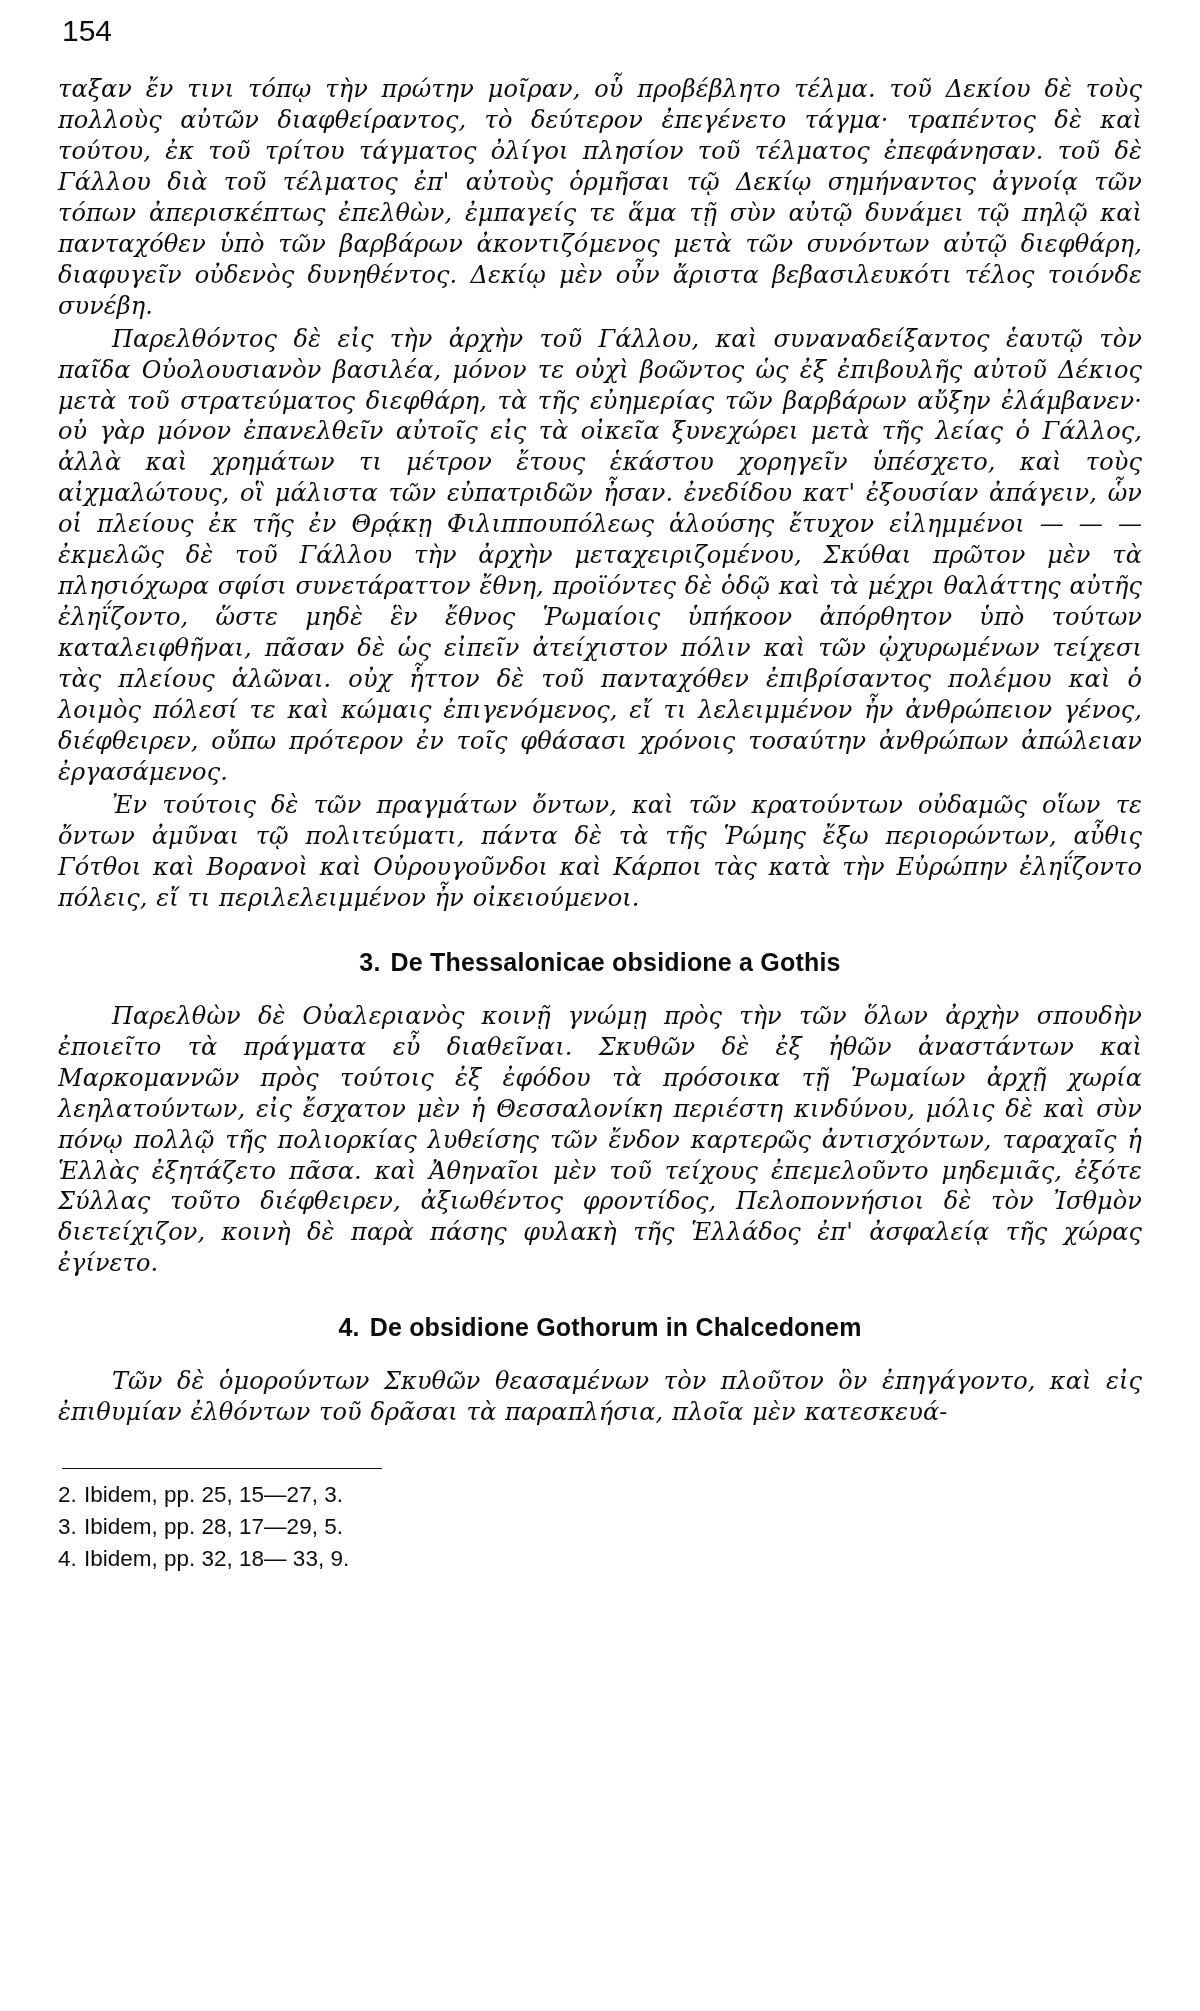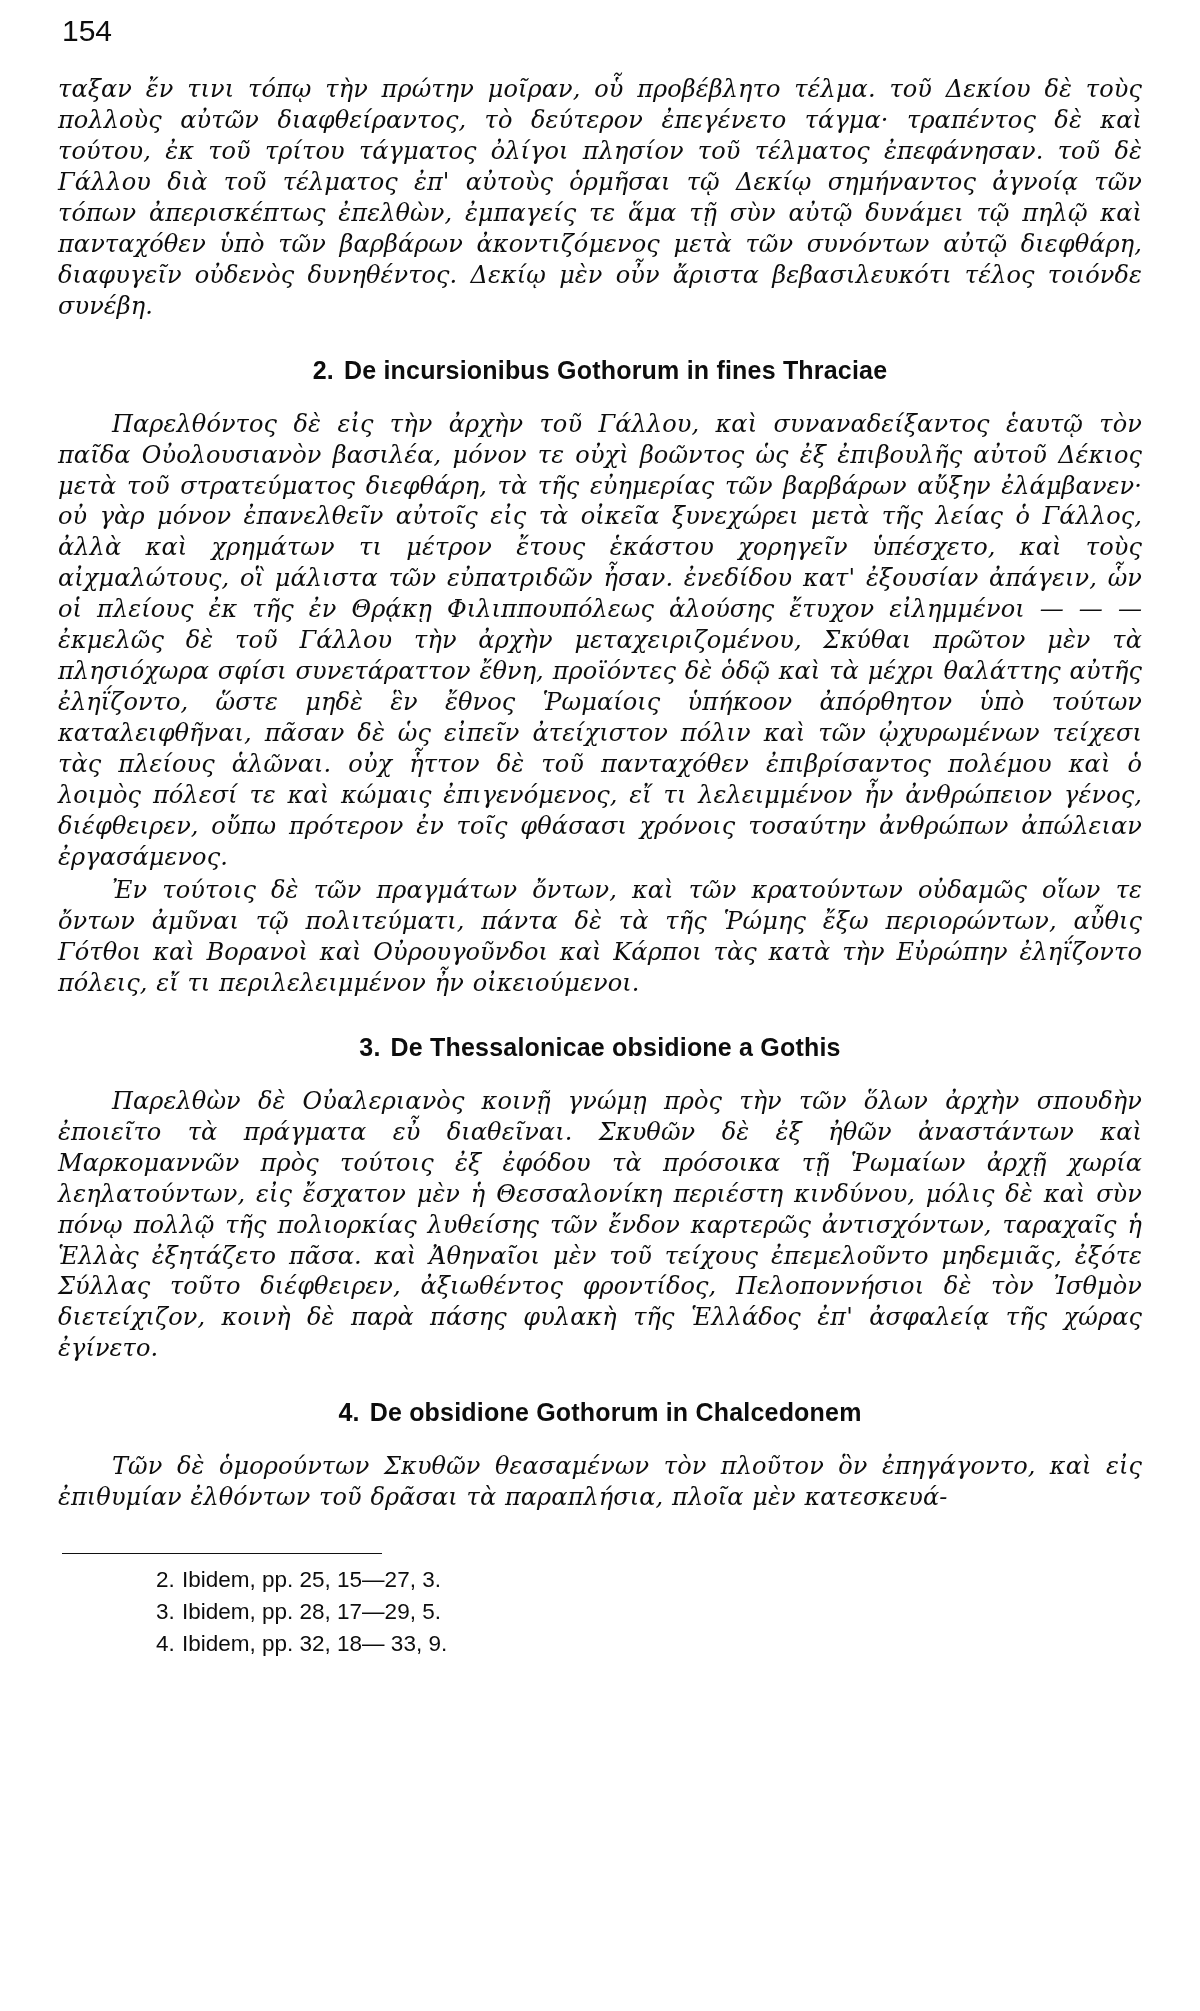--- a/index.html
+++ b/index.html
@@ -61,42 +61,38 @@
   .footnote-rule {
     border: 0;
     border-top: 1.6px solid #111;
     width: 320px;
     margin: 40px 0 10px 4px;
   }
   .footnotes {
     font-family: "Liberation Sans", sans-serif;
     font-size: 22.5px;
     line-height: 1.42;
-    margin-left: 98px;
   }
   .footnote-line {
     white-space: pre;
   }
   .fn-num {
     display: inline-block;
     width: 26px;
   }
 </style>
 </head>
 <body>
 
 <div class="page">
 
   <div class="page-number">154</div>
 
   <p class="greek block-para">ταξαν ἔν τινι τόπῳ τὴν πρώτην μοῖραν, οὗ προβέβλητο τέλμα. τοῦ Δεκίου δὲ τοὺς πολλοὺς αὐτῶν διαφθείραντος, τὸ δεύτερον ἐπεγένετο τάγμα· τραπέντος δὲ καὶ τούτου, ἐκ τοῦ τρίτου τάγματος ὀλίγοι πλησίον τοῦ τέλματος ἐπεφάνησαν. τοῦ δὲ Γάλλου διὰ τοῦ τέλματος ἐπ' αὐτοὺς ὁρμῆσαι τῷ Δεκίῳ σημήναντος ἀγνοίᾳ τῶν τόπων ἀπερισκέπτως ἐπελθὼν, ἐμπαγείς τε ἅμα τῇ σὺν αὐτῷ δυνάμει τῷ πηλῷ καὶ πανταχόθεν ὑπὸ τῶν βαρβάρων ἀκοντιζόμενος μετὰ τῶν συνόντων αὐτῷ διεφθάρη, διαφυγεῖν οὐδενὸς δυνηθέντος. Δεκίῳ μὲν οὖν ἄριστα βεβασιλευκότι τέλος τοιόνδε συνέβη.</p>
 
-  <h2 class="section-heading">
-    <span class="num">2.</span><span>De incursionibus Gothorum in fines Thraciae</span>
-  </h2>
 
   <p class="greek indent block-para">Παρελθόντος δὲ εἰς τὴν ἀρχὴν τοῦ Γάλλου, καὶ συναναδείξαντος ἑαυτῷ τὸν παῖδα Οὐολουσιανὸν βασιλέα, μόνον τε οὐχὶ βοῶντος ὡς ἐξ ἐπιβουλῆς αὐτοῦ Δέκιος μετὰ τοῦ στρατεύματος διεφθάρη, τὰ τῆς εὐημερίας τῶν βαρβάρων αὔξην ἐλάμβανεν· οὐ γὰρ μόνον ἐπανελθεῖν αὐτοῖς εἰς τὰ οἰκεῖα ξυνεχώρει μετὰ τῆς λείας ὁ Γάλλος, ἀλλὰ καὶ χρημάτων τι μέτρον ἔτους ἑκάστου χορηγεῖν ὑπέσχετο, καὶ τοὺς αἰχμαλώτους, οἳ μάλιστα τῶν εὐπατριδῶν ἦσαν. ἐνεδίδου κατ' ἐξουσίαν ἀπάγειν, ὧν οἱ πλείους ἐκ τῆς ἐν Θρᾴκῃ Φιλιππουπόλεως ἁλούσης ἔτυχον εἰλημμένοι — — — ἐκμελῶς δὲ τοῦ Γάλλου τὴν ἀρχὴν μεταχειριζομένου, Σκύθαι πρῶτον μὲν τὰ πλησιόχωρα σφίσι συνετάραττον ἔθνη, προϊόντες δὲ ὁδῷ καὶ τὰ μέχρι θαλάττης αὐτῆς ἐληΐζοντο, ὥστε μηδὲ ἓν ἔθνος Ῥωμαίοις ὑπήκοον ἀπόρθητον ὑπὸ τούτων καταλειφθῆναι, πᾶσαν δὲ ὡς εἰπεῖν ἀτείχιστον πόλιν καὶ τῶν ᾠχυρωμένων τείχεσι τὰς πλείους ἁλῶναι. οὐχ ἧττον δὲ τοῦ πανταχόθεν ἐπιβρίσαντος πολέμου καὶ ὁ λοιμὸς πόλεσί τε καὶ κώμαις ἐπιγενόμενος, εἴ τι λελειμμένον ἦν ἀνθρώπειον γένος, διέφθειρεν, οὔπω πρότερον ἐν τοῖς φθάσασι χρόνοις τοσαύτην ἀνθρώπων ἀπώλειαν ἐργασάμενος.</p>
   <p class="greek indent block-para">Ἐν τούτοις δὲ τῶν πραγμάτων ὄντων, καὶ τῶν κρατούντων οὐδαμῶς οἵων τε ὄντων ἀμῦναι τῷ πολιτεύματι, πάντα δὲ τὰ τῆς Ῥώμης ἔξω περιορώντων, αὖθις Γότθοι καὶ Βορανοὶ καὶ Οὐρουγοῦνδοι καὶ Κάρποι τὰς κατὰ τὴν Εὐρώπην ἐληΐζοντο πόλεις, εἴ τι περιλελειμμένον ἦν οἰκειούμενοι.</p>
 
   <h2 class="section-heading">
     <span class="num">3.</span><span>De Thessalonicae obsidione a Gothis</span>
   </h2>
 
   <p class="greek indent block-para">Παρελθὼν δὲ Οὐαλεριανὸς κοινῇ γνώμῃ πρὸς τὴν τῶν ὅλων ἀρχὴν σπουδὴν ἐποιεῖτο τὰ πράγματα εὖ διαθεῖναι. Σκυθῶν δὲ ἐξ ἠθῶν ἀναστάντων καὶ Μαρκομαννῶν πρὸς τούτοις ἐξ ἐφόδου τὰ πρόσοικα τῇ Ῥωμαίων ἀρχῇ χωρία λεηλατούντων, εἰς ἔσχατον μὲν ἡ Θεσσαλονίκη περιέστη κινδύνου, μόλις δὲ καὶ σὺν πόνῳ πολλῷ τῆς πολιορκίας λυθείσης τῶν ἔνδον καρτερῶς ἀντισχόντων, ταραχαῖς ἡ Ἑλλὰς ἐξητάζετο πᾶσα. καὶ Ἀθηναῖοι μὲν τοῦ τείχους ἐπεμελοῦντο μηδεμιᾶς, ἐξότε Σύλλας τοῦτο διέφθειρεν, ἀξιωθέντος φροντίδος, Πελοποννήσιοι δὲ τὸν Ἰσθμὸν διετείχιζον, κοινὴ δὲ παρὰ πάσης φυλακὴ τῆς Ἑλλάδος ἐπ' ἀσφαλείᾳ τῆς χώρας ἐγίνετο.</p>
 

